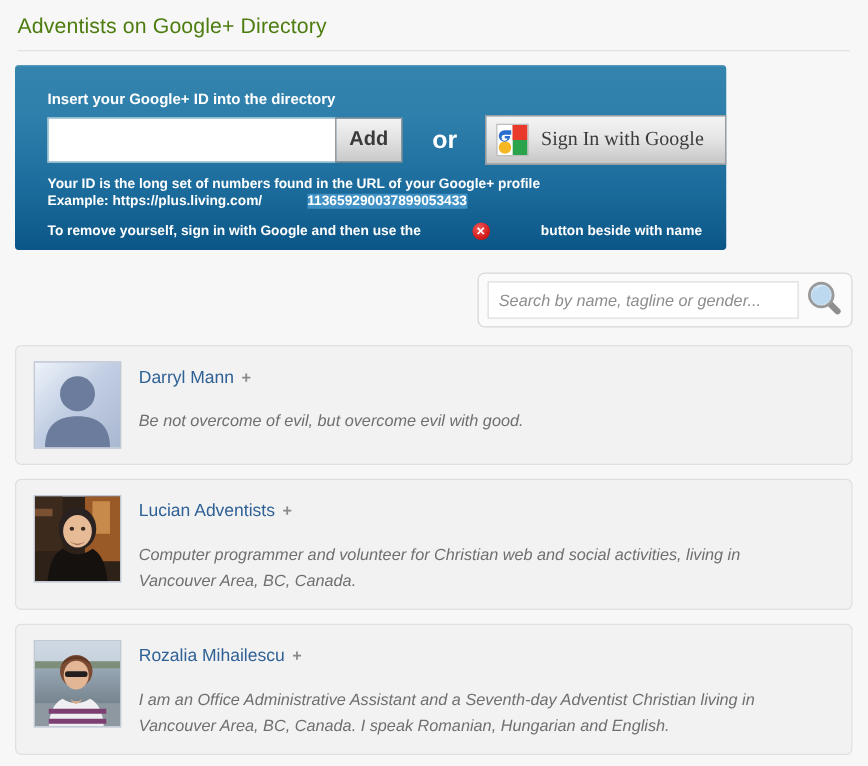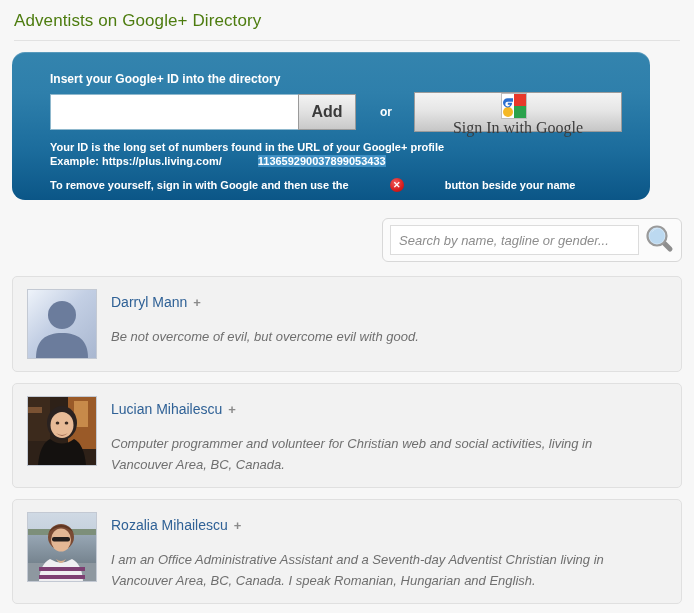--- a/index.html
+++ b/index.html
@@ -26,27 +26,26 @@
     margin: 9px 14px 0 14px;
     height: 1px;
     background: #e2e2e2;
   }
 
   
   .banner {
     position: absolute;
     left: 12px;
     top: 52px;
-    width: 638px;
+    width: 569px;
     height: 148px;
     box-sizing: border-box;
-    border-radius: 13px;
+    border-radius: 3px;
     background: linear-gradient(to bottom, #3484ae 0%, #2e7fab 28%, #1c6d9d 65%, #0b5687 100%);
     box-shadow: inset 0 1px 0 rgba(255,255,255,0.18);
-    padding-left: 12px;
   }
   .banner-label {
     color: #ffffff;
     font-size: 12px;
     font-weight: bold;
     padding: 20px 0 0 26px;
   }
   .banner-row {
     display: flex;
     align-items: center;
@@ -75,35 +74,34 @@
     font-size: 16px;
     font-weight: bold;
     font-family: "Liberation Sans", sans-serif;
     cursor: pointer;
     line-height: 34px;
     text-align: center;
     padding: 0;
   }
   .or-text {
     color: #ffffff;
-    font-size: 12px;
+    font-size: 20px;
     font-weight: bold;
     margin: 0 22px 0 24px;
   }
   .google-btn {
     display: flex;
     align-items: center;
     width: 208px;
     height: 40px;
     box-sizing: border-box;
     border: 1px solid #9b9b9b;
     background: linear-gradient(to bottom, #f4f4f4 0%, #e6e6e6 45%, #c6c6c6 100%);
     cursor: pointer;
     padding: 0 6px;
-    flex-direction: column;
   }
   .g-logo {
     width: 26px;
     height: 26px;
     margin: 0 10px 0 2px;
     flex: none;
     border: 1px solid #bdbdbd;
     box-sizing: border-box;
   }
   .google-btn-label {
@@ -256,21 +254,21 @@
   <div class="banner-help">
     <div>Your ID is the long set of numbers found in the URL of your Google+ profile</div>
     <div>
       <span>Example: https://plus.living.com/</span><span class="id-highlight">113659290037899053433</span>
     </div>
   </div>
 
   <div class="banner-remove">
     <span>To remove yourself, sign in with Google and then use the</span>
     <span class="x-badge">✕</span>
-    <span>button beside your name</span>
+    <span>button beside with name</span>
   </div>
 </div>
 
 <div class="search-wrap">
   <input class="search-input" type="text" value="" placeholder="Search by name, tagline or gender..." style="">
   <span class="search-icon">
     <svg width="30" height="30" viewBox="0 0 30 30">
       <line x1="18" y1="18" x2="26" y2="26" stroke="#8e8e8e" stroke-width="5" stroke-linecap="round"></line>
       <circle cx="13" cy="13" r="9.5" fill="#cfe4f5" stroke="#9a9a9a" stroke-width="2.2"></circle>
       <circle cx="13" cy="13" r="7.5" fill="#bcd9f0"></circle>
@@ -312,21 +310,21 @@
         <rect x="0" y="10" width="14" height="6" fill="#7a5233"></rect>
         <ellipse cx="34" cy="26" rx="15" ry="17" fill="#2a2220"></ellipse>
         <ellipse cx="34" cy="28" rx="11.5" ry="13" fill="#e8bb97"></ellipse>
         <ellipse cx="29.5" cy="26" rx="1.8" ry="1.6" fill="#3a2a22"></ellipse>
         <ellipse cx="38.5" cy="26" rx="1.8" ry="1.6" fill="#3a2a22"></ellipse>
         <path d="M28 36 q6 4 12 0 q-6 6 -12 0z" fill="#9d6a52"></path>
         <path d="M22 42 q12 9 24 0 q10 5 12 26 H10 q2-21 12-26z" fill="#14110f"></path>
       </svg>
     </div>
     <div class="entry-body">
-      <span class="entry-name">Lucian Mihailescu</span><span class="plus-icon">+</span>
+      <span class="entry-name">Lucian Adventists</span><span class="plus-icon">+</span>
       <div class="entry-tagline">Computer programmer and volunteer for Christian web and social activities, living in Vancouver Area, BC, Canada.</div>
     </div>
   </div>
 
   <div class="card">
     <div class="avatar">
       <svg width="68" height="68" viewBox="0 0 68 68">
         <defs>
           <linearGradient id="sky2" x1="0" y1="0" x2="0" y2="1">
             <stop offset="0" stop-color="#cfd9e4"></stop>

